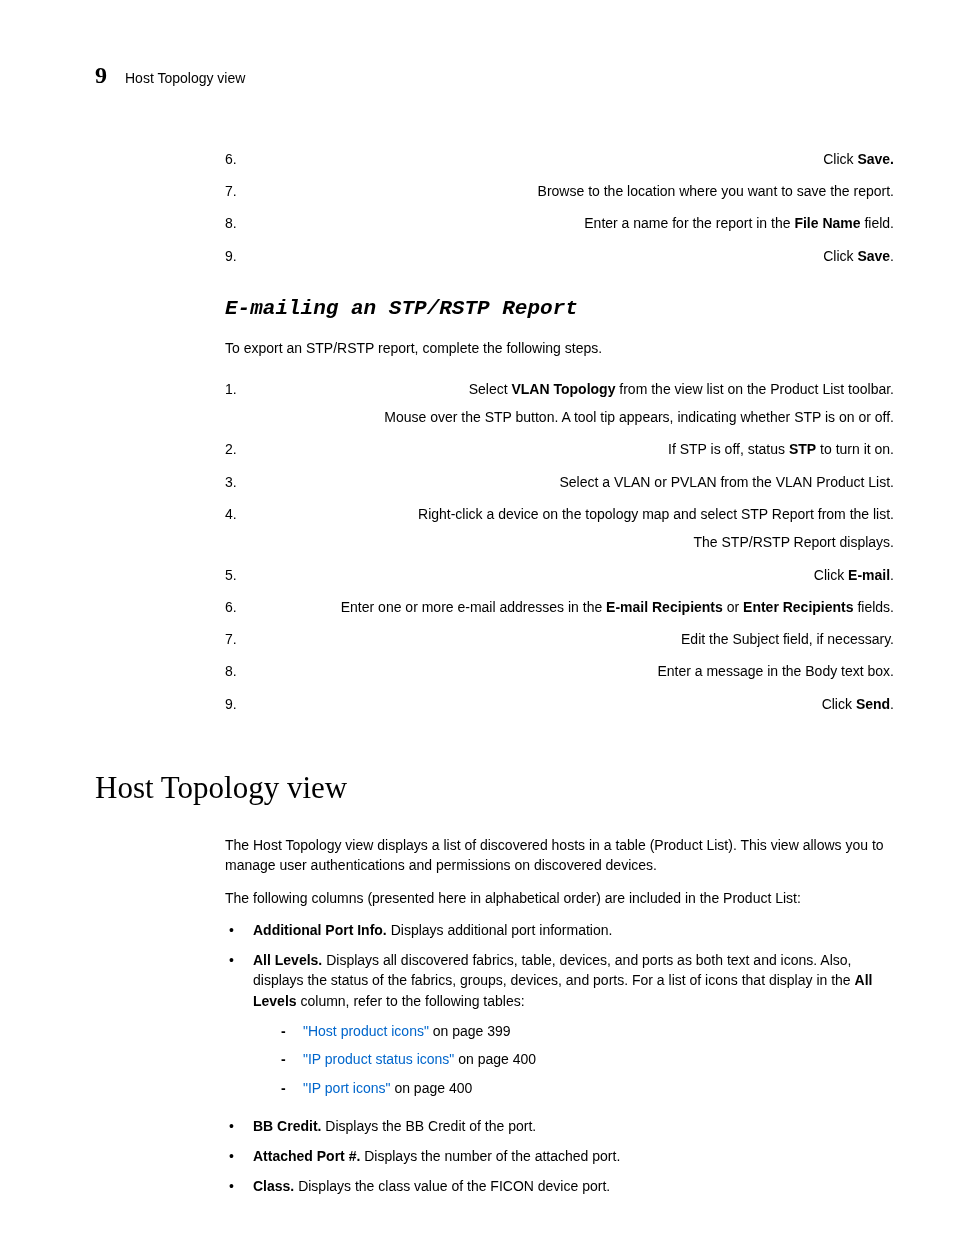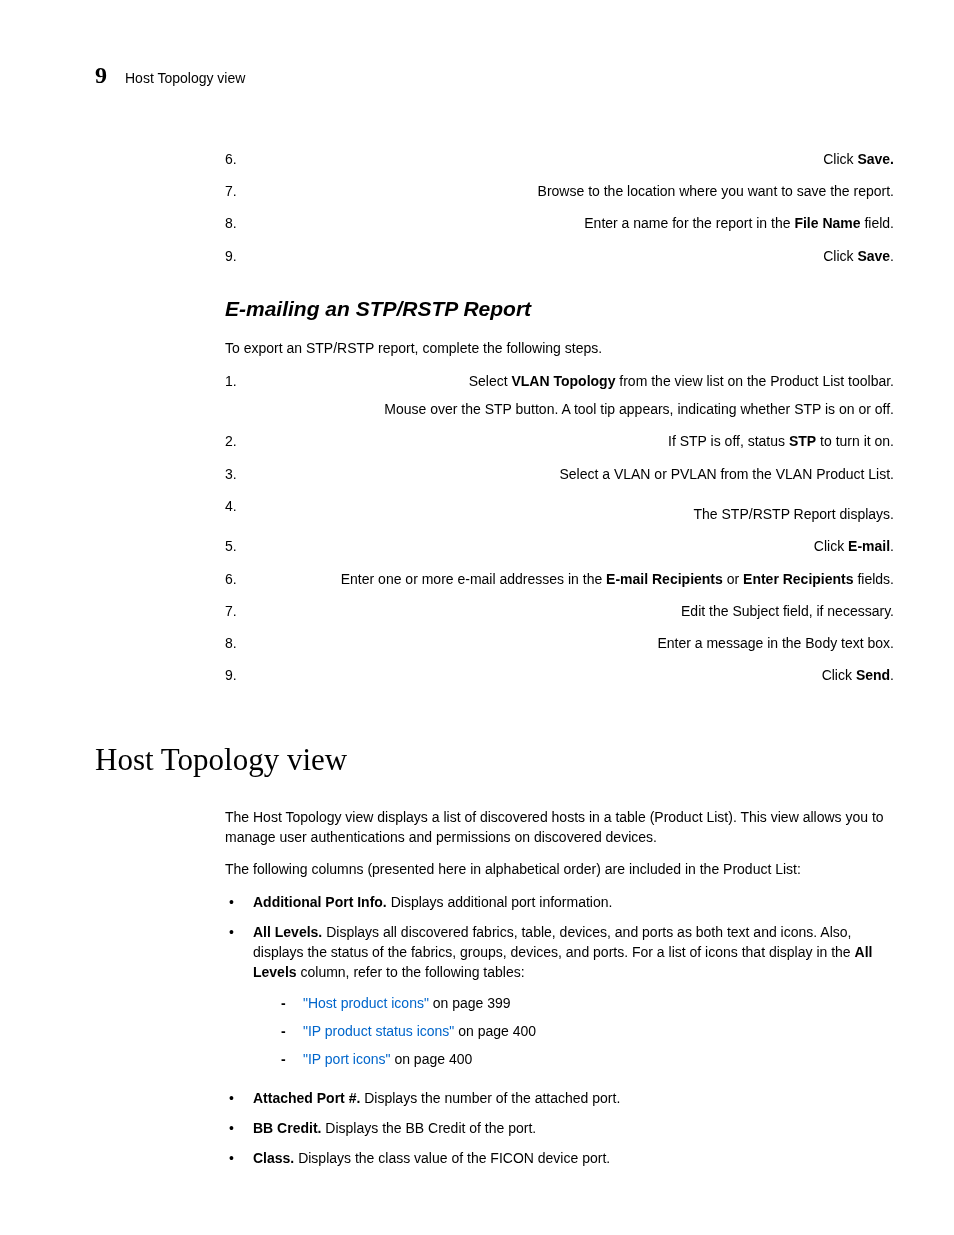--- a/index.html
+++ b/index.html
@@ -49,29 +49,29 @@
     text-align: left;
   }
   ol.steps > li > .t, ol.steps-emailing > li > .t {
     flex: 1;
     text-align: right;
   }
   .sub {
     margin-top: 8px;
   }
   .section-title {
-    font-family: Liberation Sans, sans-serif;
+    font-family: Liberation Mono, monospace;
     font-style: italic;
     font-weight: bold;
     font-size: 21px;
     margin-top: 28px;
     margin-bottom: 14px;
   }
   .intro {
-    margin-bottom: 12px;
+    margin-bottom: 20px;
   }
   h1.main-heading {
     font-family: Georgia, 'Times New Roman', serif;
     font-weight: 400;
     font-size: 31px;
     margin-left: 0;
     margin-top: 52px;
     margin-bottom: 24px;
   }
   .main-block {
@@ -169,20 +169,21 @@
           <span>If STP is off, status </span><b>STP</b><span> to turn it on.</span>
         </span>
       </li>
       <li>
         <span class="n">3.</span>
         <span class="t">Select a VLAN or PVLAN from the VLAN Product List.</span>
       </li>
       <li>
         <span class="n">4.</span>
         <span class="t">
+          <span>Right-click a device on the topology map and select STP Report from the list.</span>
           <div class="sub">The STP/RSTP Report displays.</div>
         </span>
       </li>
       <li>
         <span class="n">5.</span>
         <span class="t">
           <span>Click </span><b>E-mail</b><span>.</span>
         </span>
       </li>
       <li>
@@ -231,26 +232,26 @@
                 <span><span class="link">"IP product status icons"</span><span> on page 400</span></span>
               </li>
               <li>
                 <span><span class="link">"IP port icons"</span><span> on page 400</span></span>
               </li>
             </ul>
           </span>
         </li>
         <li>
           <span>
+            <b>BB Credit.</b><span> Displays the BB Credit of the port.</span>
+          </span>
+        </li>
+        <li>
+          <span>
             <b>Attached Port #.</b><span> Displays the number of the attached port.</span>
-          </span>
-        </li>
-        <li>
-          <span>
-            <b>BB Credit.</b><span> Displays the BB Credit of the port.</span>
           </span>
         </li>
         <li>
           <span>
             <b>Class.</b><span> Displays the class value of the FICON device port.</span>
           </span>
         </li>
 
       </ul>
     </div>

